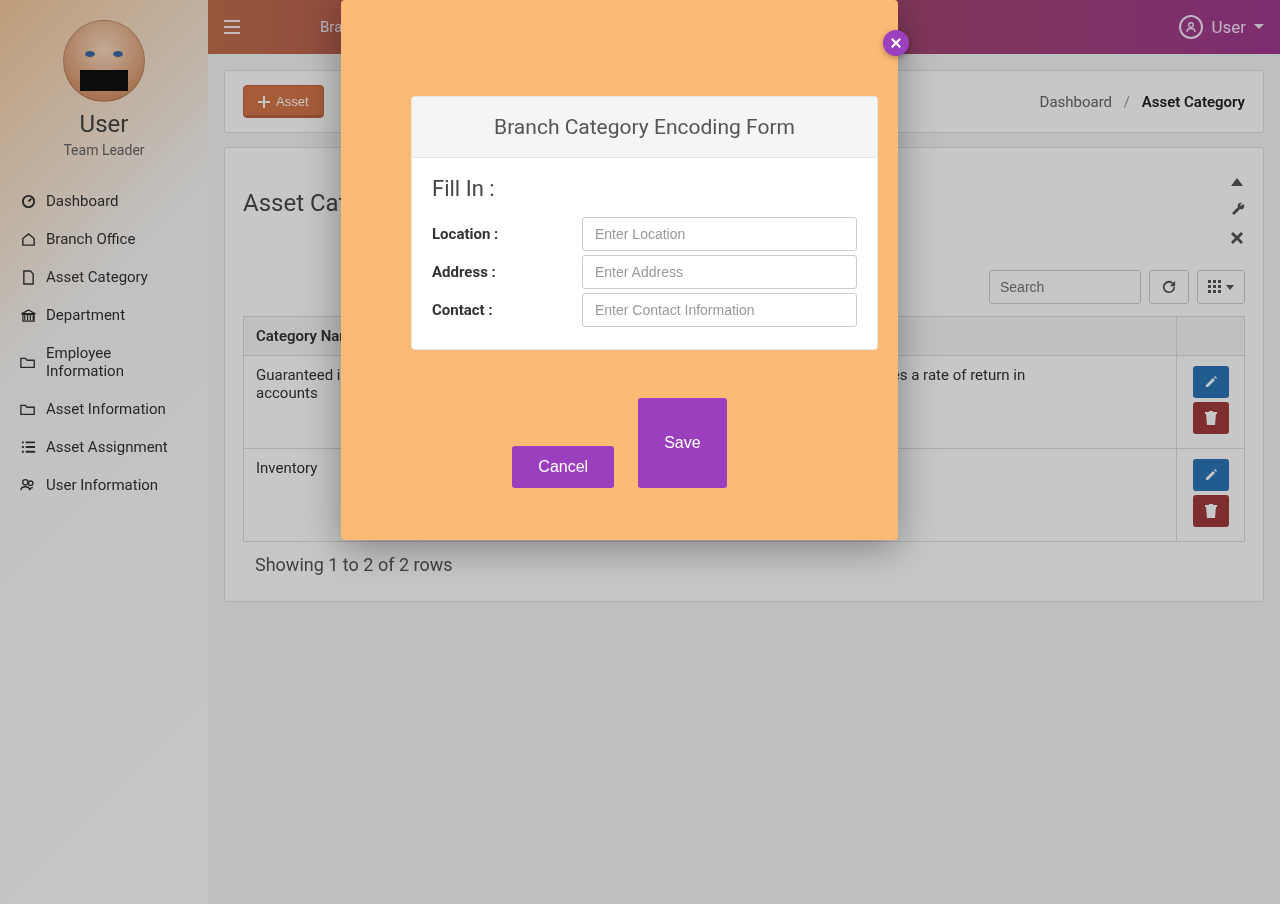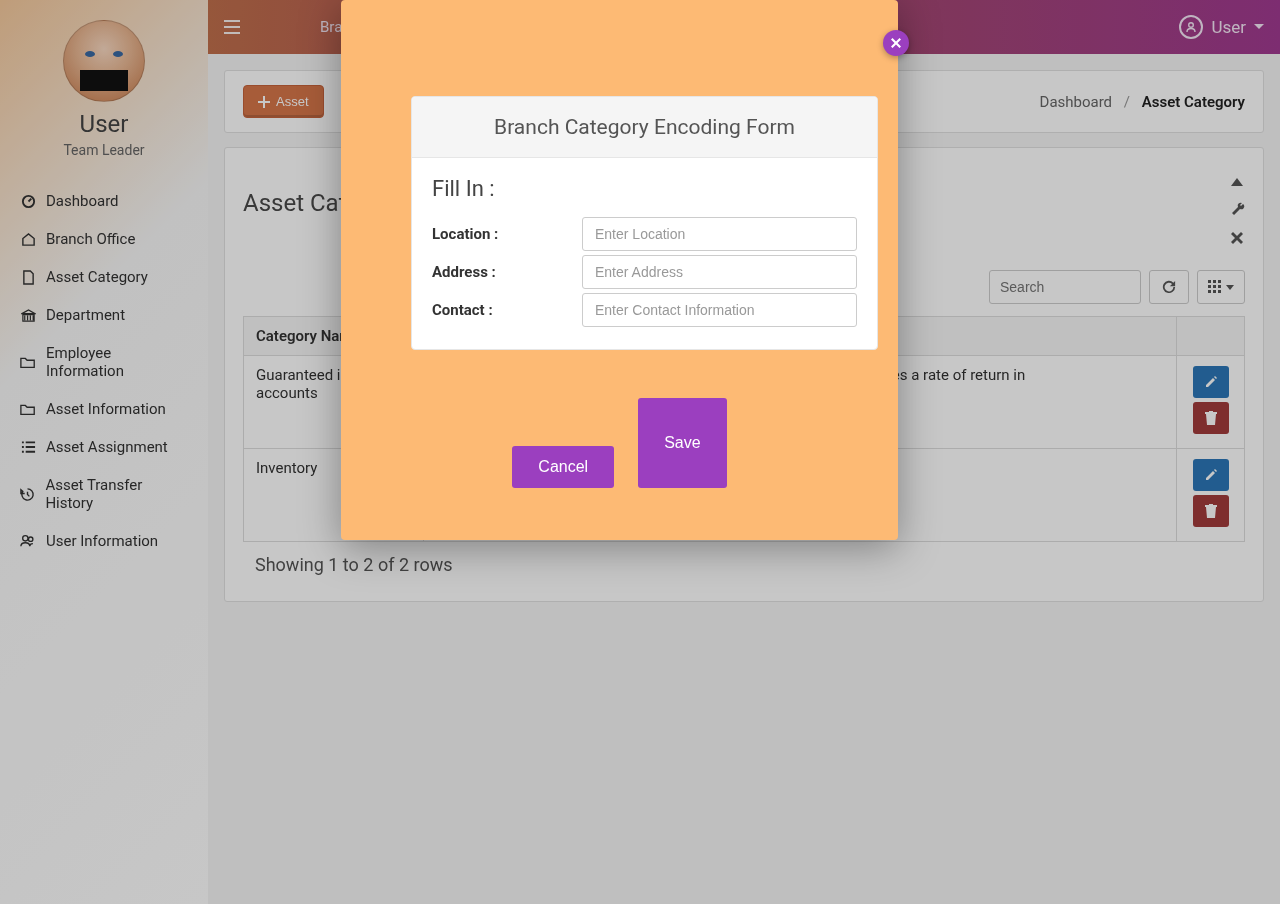--- a/index.html
+++ b/index.html
@@ -140,29 +140,20 @@
       </span>
       <span>Asset Information</span>
     </div>
     <div class="nav-item">
       <span class="nav-icon">
         <svg width="15" height="14" viewBox="0 0 16 14" fill="currentColor">
             <path d="M1 2h2M5 2h10M1 7h2M5 7h10M1 12h2M5 12h10" stroke="currentColor" stroke-width="2"></path>
           </svg>
       </span>
       <span>Asset Assignment</span>
-    </div>
-    <div class="nav-item">
-      <span class="nav-icon">
-        <svg width="15" height="15" viewBox="0 0 16 16" fill="currentColor">
-            <path d="M8 2a6 6 0 1 1-5 2.7L1 3v4h4" fill="none" stroke="currentColor" stroke-width="1.5"></path>
-            <path d="M8 5v3l2 2" fill="none" stroke="currentColor" stroke-width="1.5"></path>
-          </svg>
-      </span>
-      <span>Asset Transfer History</span>
     </div>
     <div class="nav-item">
       <span class="nav-icon">
         <svg width="16" height="14" viewBox="0 0 18 14" fill="currentColor">
             <circle cx="6" cy="4" r="3" fill="none" stroke="currentColor" stroke-width="1.5"></circle>
             <circle cx="12" cy="5" r="2.5" fill="none" stroke="currentColor" stroke-width="1.5"></circle>
             <path d="M1 13c0-3 3-4 5-4s5 1 5 4M11 13c0-2 2-3 3.5-3" fill="none" stroke="currentColor" stroke-width="1.5"></path>
           </svg>
       </span>
       <span>User Information</span>

